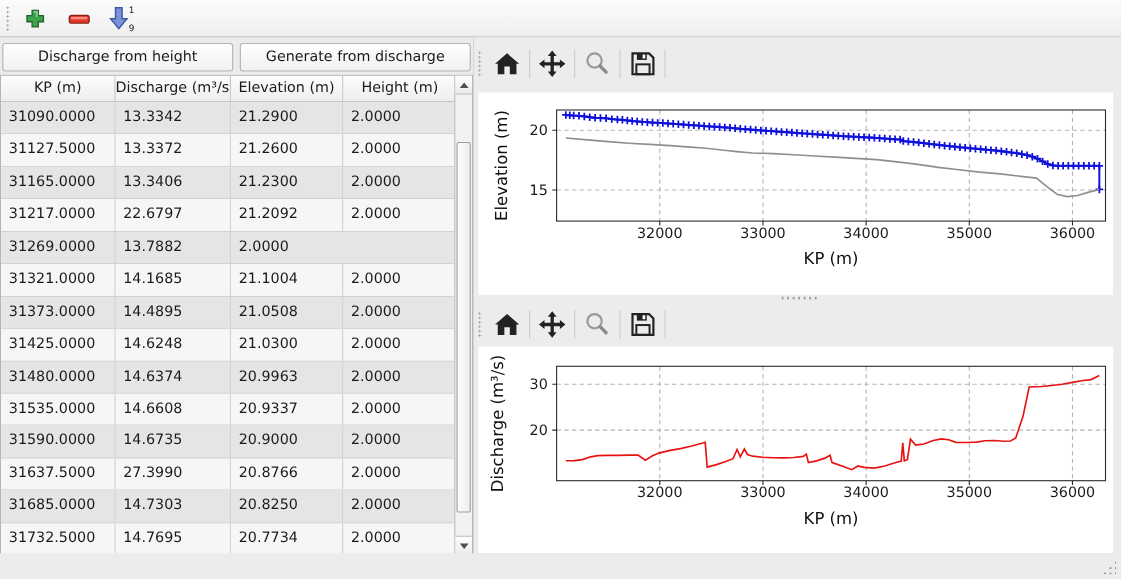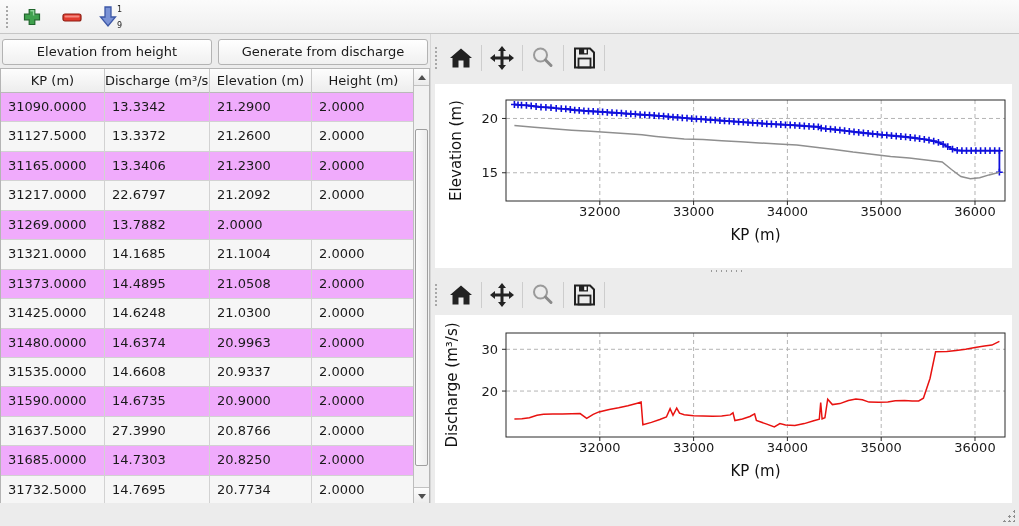--- a/index.html
+++ b/index.html
@@ -40,21 +40,21 @@
     background:#fff; border:1px solid #b5b5b5;
   }
   .thead{ display:flex; height:24px;
     background:linear-gradient(#fdfdfd,#ededed);
     border-bottom:1px solid #b9b9b9; }
   .th{
     height:24px; line-height:23px; text-align:center;
     border-right:1px solid #c9c9c9; font-size:13px; overflow:hidden; white-space:nowrap;
   }
   .tbody{ position:absolute; left:0; top:24px; width:412px; height:412px; overflow:hidden; }
-  .tr{ display:flex; height:29.45px; border-bottom:1px solid #d2d2d2; background:#f0abfc; }
+  .tr{ display:flex; height:29.45px; border-bottom:1px solid #d2d2d2; background:#e5e5e5; }
   .tr.alt{ background:#f6f6f6; }
   .td{
     height:100%; padding:6px 0 0 7px; font-size:13px;
     border-right:1px solid #d2d2d2; overflow:hidden; white-space:nowrap;
   }
   .c0{ width:104px;} .c1{ width:105px;} .c2{ width:102px;} .c3{ width:101px; border-right:none;}
   .thead .c3{ width:103px; }
   
   .vscroll{
     position:absolute; right:0; top:0; width:16px; height:435px;
@@ -118,21 +118,21 @@
   </button>
   <button class="tbtn" style="left:95px;">
     <svg width="26" height="26" viewBox="0 0 26 26">
       <path d="M8 3 h6 v10 h4.5 l-7.5 9 l-7.5 -9 h4.5 z" fill="#7b93d6" stroke="#3c57a6" stroke-width="1.3"></path>
       <text x="20" y="8" font-size="8" fill="#222">1</text>
       <text x="20" y="24" font-size="8" fill="#222">9</text>
     </svg>
   </button>
 </div>
 
-<button class="gen-btn" style="left:2px;width:210px;">Elevation from height</button>
+<button class="gen-btn" style="left:2px;width:210px;">Discharge from height</button>
 <button class="gen-btn" style="left:218px;width:210px;">Generate from discharge</button>
 
 <div class="table-wrap">
   <div class="thead">
     <div class="th c0">KP (m)</div>
     <div class="th c1">Discharge (m³/s)</div>
     <div class="th c2">Elevation (m)</div>
     <div class="th c3">Height (m)</div>
   </div>
   <div class="tbody">

